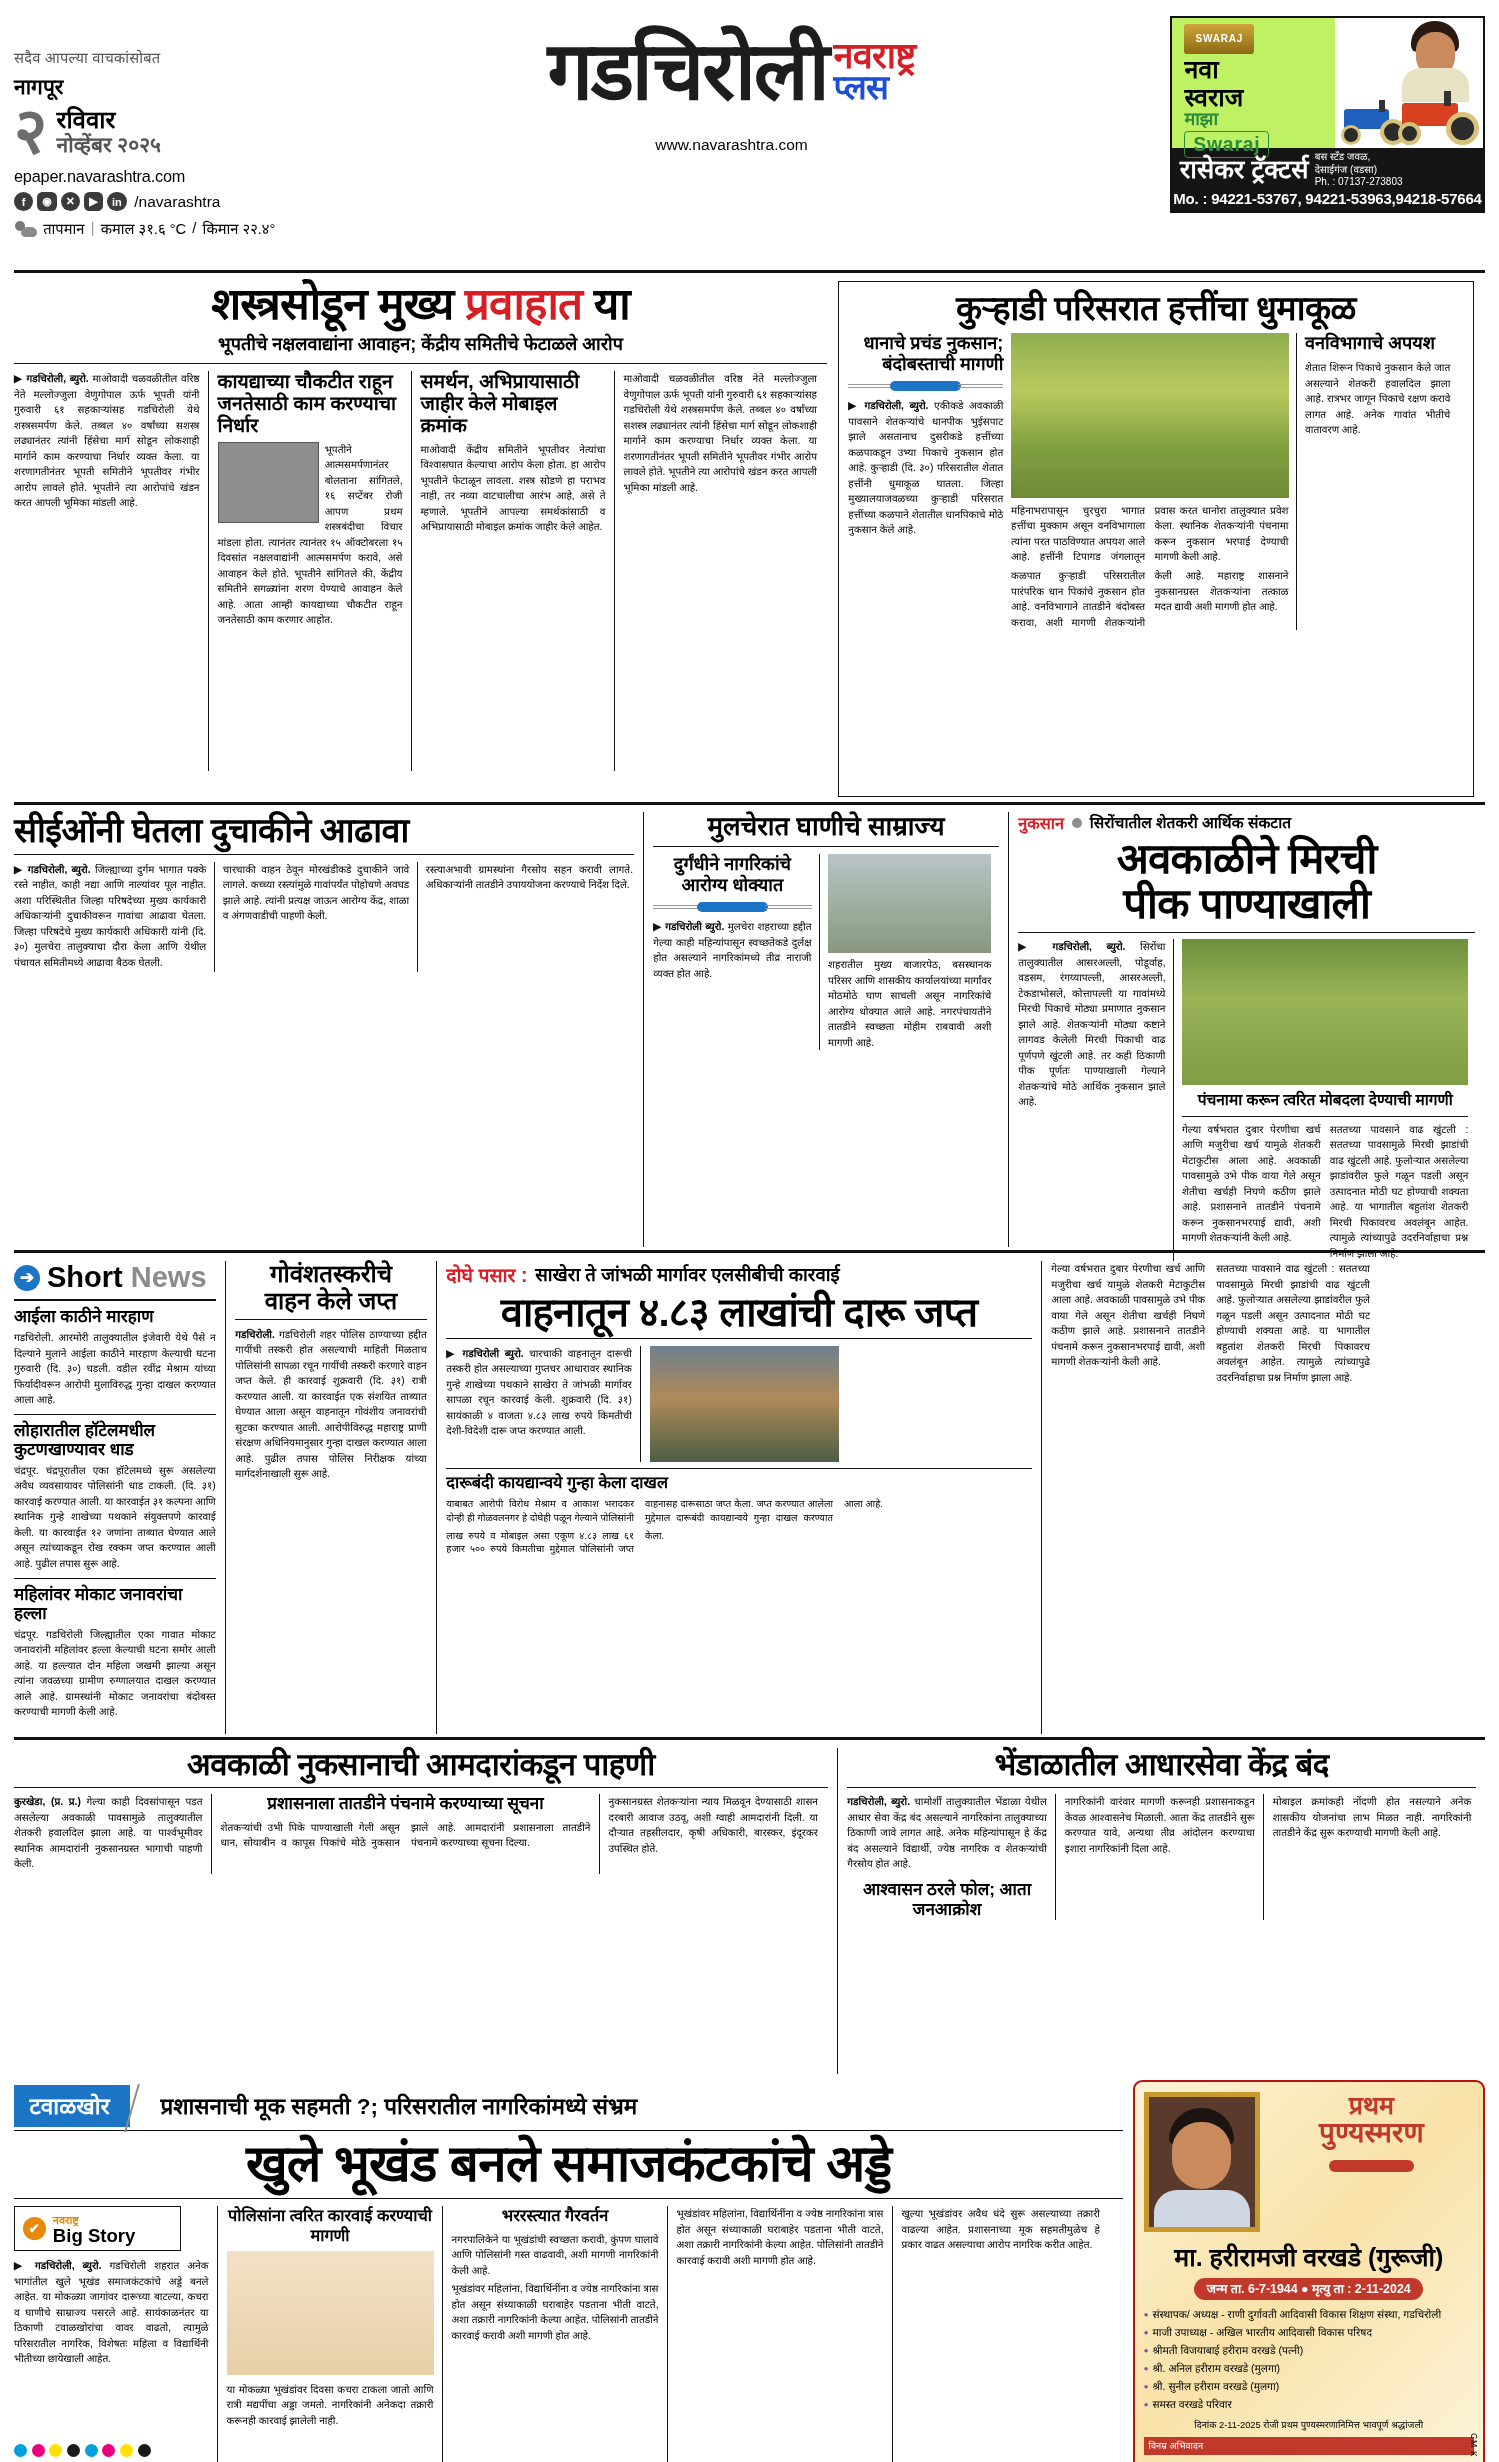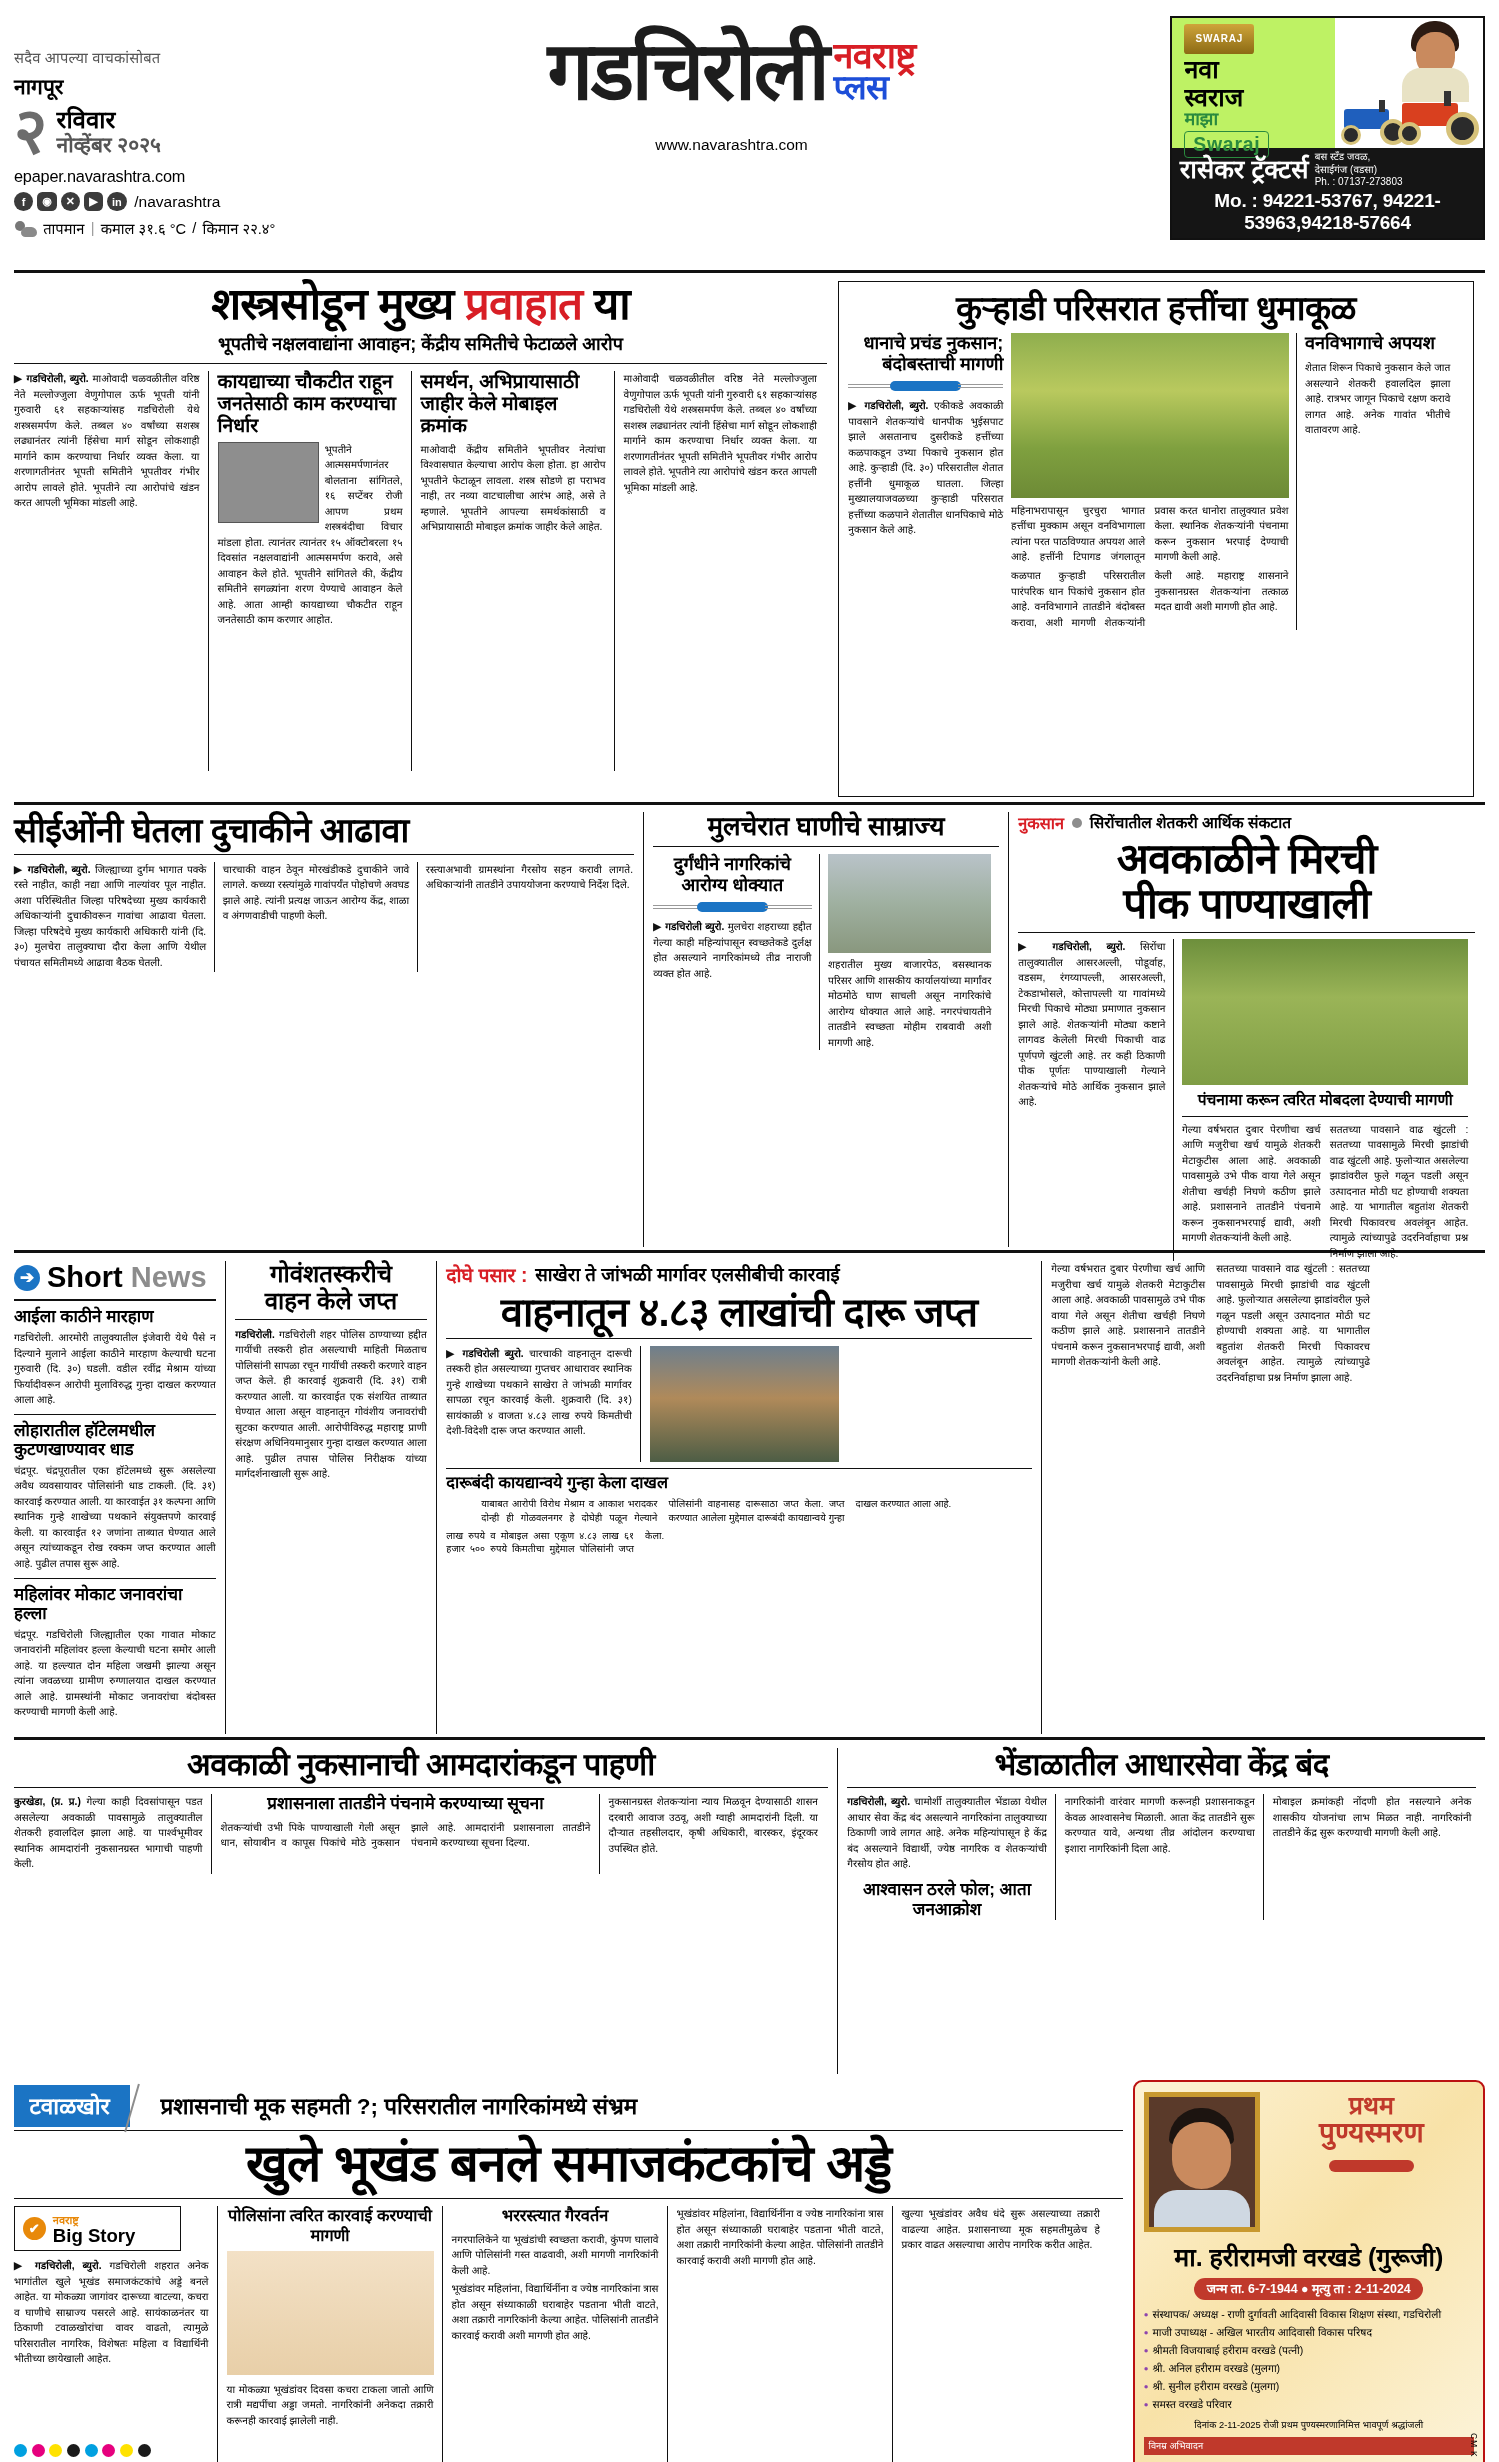--- a/index.html
+++ b/index.html
@@ -59,21 +59,21 @@
   .ad-right { flex: 1; position: relative; overflow: hidden; background: #fff; }
   .ad-face { position: absolute; right: 14px; top: 3.1px; width: 67px; height: 81px; }
   .ad-face .hair { position:absolute; left:9.3px; top:0; width:48px; height:31px; background:#2b1a12; border-radius:23px 23px 6.2px 6.2px;}
   .ad-face .skin { position:absolute; left:14px; top:11px; width:39px; height:45px; background:#c98a5e; border-radius:18.6px 18.6px 20px 20px;}
   .ad-face .shirt{ position:absolute; left:0; bottom:0; width:67px; height:34px; background:#e8e2c4; border-radius:18.6px 18.6px 0 0;}
   .trac { position:absolute; bottom: 3.1px; }
   .trac .body { border-radius: 3.1px; }
   .ad-bot { background: #151515; color: #fff; display: flex; align-items: center; padding: 3.1px 6.2px 1.6px 7.8px; gap: 6.2px; }
   .ad-shop { font-size: 25.6px; font-weight: bold; line-height: 1; font-family: "Liberation Sans", sans-serif; white-space: nowrap;}
   .ad-addr { font-size: 10px; line-height: 1.25; font-family: "Liberation Sans", sans-serif; }
-  .ad-mo { background: #151515; color: #fff; font-size: 19px; font-weight: bold; text-align: center;
+  .ad-mo { background: #151515; color: #fff; font-size: 15px; font-weight: bold; text-align: center;
            padding: 0 0 3.9px 0; font-family: "Liberation Sans", sans-serif; letter-spacing: -0.2px; }
 
   .rule-thick { border-top: 3.1px solid #111; margin-top: 3.1px; }
   .rule-thin { border-top: 0.8px solid #111; margin-top: 2.3px; }
 
   
   .body-col { font-size: 10.2px; line-height: 1.52; text-align: justify; font-family: "Liberation Sans", sans-serif; }
   .body-col p { margin-bottom: 2.3px; }
   .dateline { font-weight: bold; }
   .arrow-bullet { color: #111; font-weight: bold; }
@@ -424,21 +424,21 @@
         <div style="width:194px; padding-right:8.5px;" class="body-col">
           <p><span class="arrow-bullet">▶</span> <span class="dateline">गडचिरोली ब्युरो.</span>
             <span>चारचाकी वाहनातून दारूची तस्करी होत असल्याच्या गुप्तचर आधारावर स्थानिक गुन्हे शाखेच्या पथकाने साखेरा ते जांभळी मार्गावर सापळा रचून कारवाई केली. शुक्रवारी (दि. ३१) सायंकाळी ४ वाजता ४.८३ लाख रुपये किमतीची देशी-विदेशी दारू जप्त करण्यात आली.</span></p>
         </div>
         <div style="width:199px; padding-left:8.5px;" class="colrule">
           <div class="photo ph-liquor" style="height:116px;"></div>
         </div>
       </div>
       <div class="rule-thin" style="margin:6.2px 0 4.7px;"></div>
       <div class="hl-sub" style="font-size:16.3px;">दारूबंदी कायद्यान्वये गुन्हा केला दाखल</div>
-      <div class="cap" style="margin-top:3.9px; column-count:3; column-gap:11px;margin-left:35px;">याबाबत आरोपी विरोध मेश्राम व आकाश भरादकर दोन्ही ही गोळवलनगर हे दोघेही पळून गेल्याने पोलिसांनी वाहनासह दारूसाठा जप्त केला. जप्त करण्यात आलेला मुद्देमाल दारूबंदी कायद्यान्वये गुन्हा दाखल करण्यात आला आहे.</div>
+      <div class="cap" style="margin-top:3.9px; column-count:3; column-gap:11px;">याबाबत आरोपी विरोध मेश्राम व आकाश भरादकर दोन्ही ही गोळवलनगर हे दोघेही पळून गेल्याने पोलिसांनी वाहनासह दारूसाठा जप्त केला. जप्त करण्यात आलेला मुद्देमाल दारूबंदी कायद्यान्वये गुन्हा दाखल करण्यात आला आहे.</div>
       <div class="cap" style="margin-top:3.9px; column-count:3; column-gap:11px;">लाख रुपये व मोबाइल असा एकूण ४.८३ लाख ६१ हजार ५०० रुपये किमतीचा मुद्देमाल पोलिसांनी जप्त केला.</div>
     </div>
 
     <div style="width:329px; padding-left:9.3px;" class="colrule">
       <div style="display:flex; gap:11px;">
         <div class="body-col" style="flex:1;">गेल्या वर्षभरात दुबार पेरणीचा खर्च आणि मजुरीचा खर्च यामुळे शेतकरी मेटाकुटीस आला आहे. अवकाळी पावसामुळे उभे पीक वाया गेले असून शेतीचा खर्चही निघणे कठीण झाले आहे. प्रशासनाने तातडीने पंचनामे करून नुकसानभरपाई द्यावी, अशी मागणी शेतकऱ्यांनी केली आहे.</div>
         <div class="body-col" style="flex:1;">सततच्या पावसाने वाढ खुंटली : सततच्या पावसामुळे मिरची झाडांची वाढ खुंटली आहे. फुलोऱ्यात असलेल्या झाडांवरील फुले गळून पडली असून उत्पादनात मोठी घट होण्याची शक्यता आहे. या भागातील बहुतांश शेतकरी मिरची पिकावरच अवलंबून आहेत. त्यामुळे त्यांच्यापुढे उदरनिर्वाहाचा प्रश्न निर्माण झाला आहे.</div>
       </div>
     </div>
   </div>

